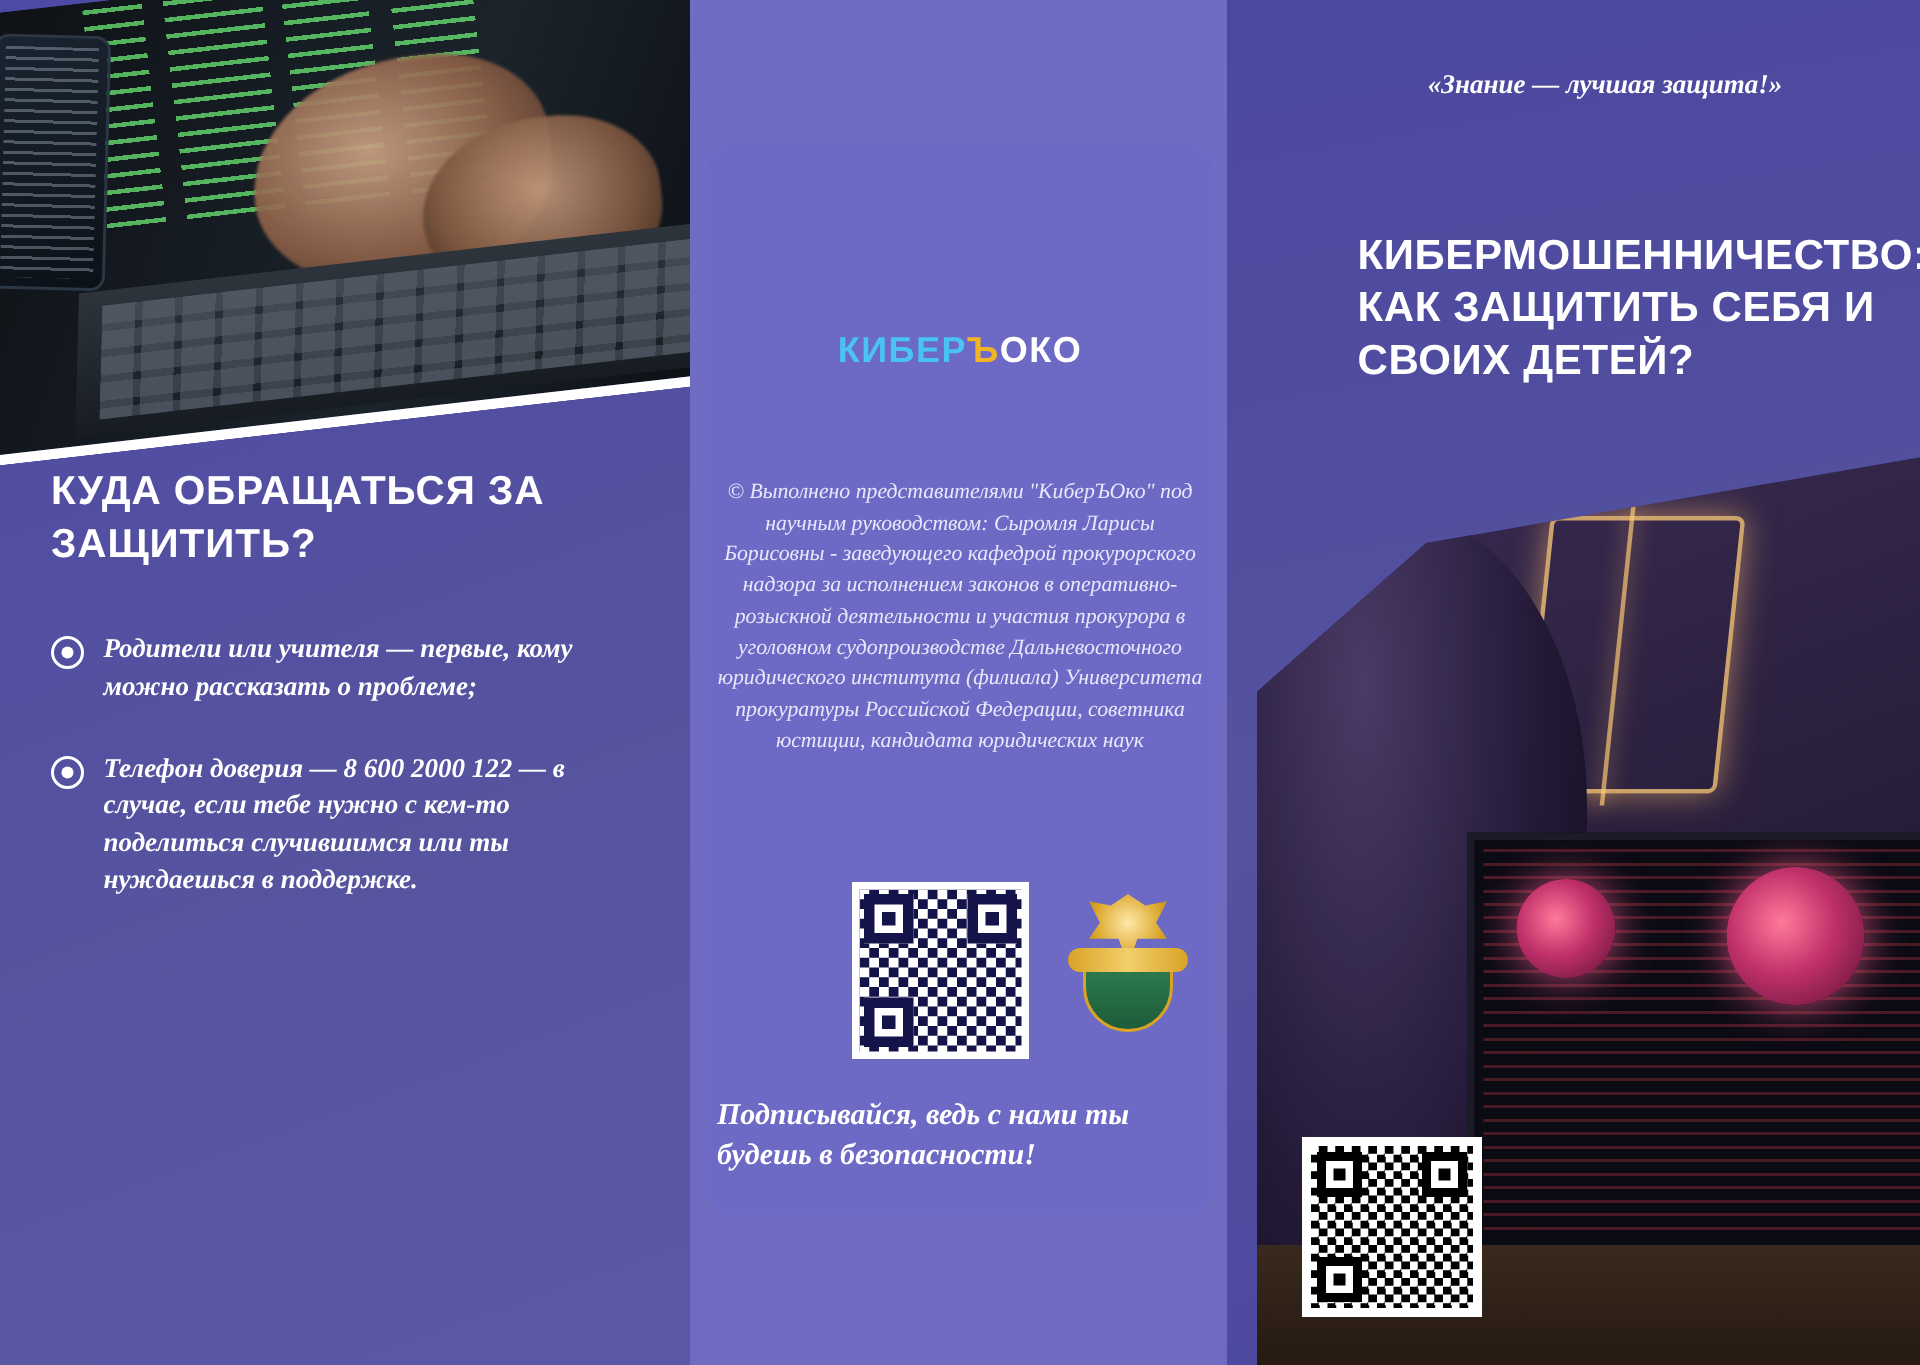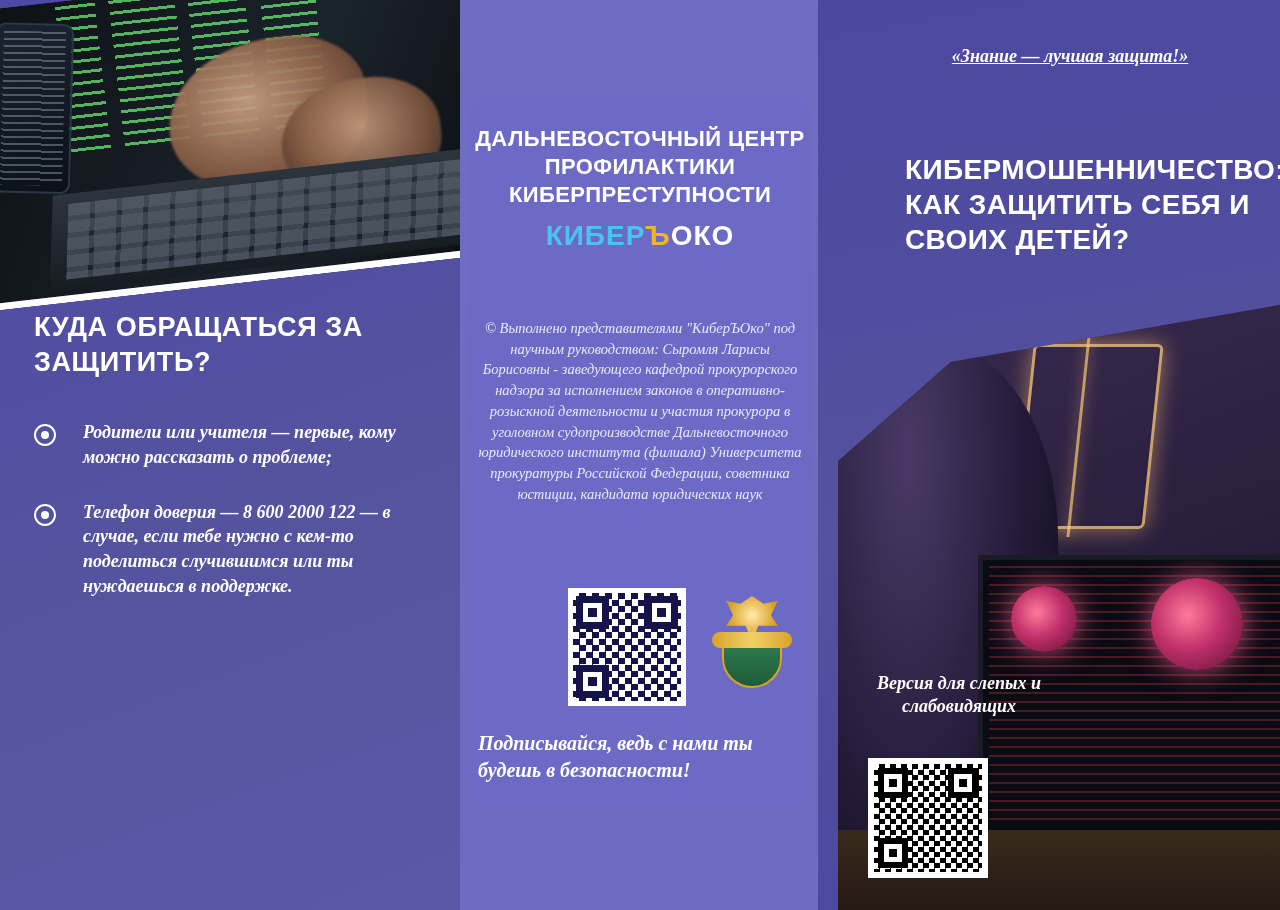--- a/index.html
+++ b/index.html
@@ -112,21 +112,21 @@
     line-height: 1.3;
     letter-spacing: .6px;
   }
   .help-list {
     position: absolute;
     left: 34px; top: 420px;
     width: 400px;
   }
   .help-item {
     display: flex;
-    gap: 27px;
+    gap: 13px;
     margin-bottom: 30px;
   }
   .bullet-icon {
     flex: 0 0 auto;
     width: 22px; height: 22px;
     margin-top: 4px;
     border-radius: 50%;
     border: 2px solid #ffffff;
     position: relative;
   }
@@ -172,21 +172,21 @@
     font-size: 22px;
     line-height: 1.28;
     letter-spacing: .4px;
   }
   .brand {
     position: absolute;
     left: 470px; top: 220px;
     width: 340px;
     text-align: center;
     font-weight: bold;
-    font-size: 28px;
+    font-size: 24px;
     letter-spacing: 1px;
   }
   .brand .k { color: #49c3f0; }
   .brand .y { color: #f0b429; }
   .brand .o { color: #ffffff; }
   .center-body {
     position: absolute;
     left: 478px; top: 318px;
     width: 324px;
     text-align: center;
@@ -274,21 +274,20 @@
     position: absolute;
     left: 900px; top: 44px;
     width: 340px;
     text-align: center;
     color: #ffffff;
     font-family: "Liberation Serif", serif;
     font-style: italic;
     font-weight: bold;
     font-size: 18px;
     line-height: 1.35;
-    text-decoration: underline;
   }
   .right-title {
     position: absolute;
     left: 862px; top: 152px;
     width: 400px;
     color: #ffffff;
     font-weight: bold;
     font-size: 28px;
     line-height: 1.25;
     letter-spacing: .4px;
@@ -433,21 +432,20 @@
       <div class="help-item">
         <span class="bullet-icon"></span>
         <span class="help-text">Телефон доверия — 8 600 2000 122 — в случае, если тебе нужно с кем-то поделиться случившимся или ты нуждаешься в поддержке.</span>
       </div>
     </div>
   </div>
 
   <div class="panel-center"></div>
   <div class="center-card"></div>
 
-  <div class="center-title">ДАЛЬНЕВОСТОЧНЫЙ ЦЕНТР ПРОФИЛАКТИКИ КИБЕРПРЕСТУПНОСТИ</div>
 
   <div class="brand">
     <span class="k">КИБЕР</span><span class="y">Ъ</span><span class="o">ОКО</span>
   </div>
 
   <div class="center-body">© Выполнено представителями "КиберЪОко" под научным руководством: Сыромля Ларисы Борисовны - заведующего кафедрой прокурорского надзора за исполнением законов в оперативно-розыскной деятельности и участия прокурора в уголовном судопроизводстве Дальневосточного юридического института (филиала) Университета прокуратуры Российской Федерации, советника юстиции, кандидата юридических наук</div>
 
   <div class="qr-main">
     <div class="qr-inner"></div>
     <span class="eye tl"></span>
@@ -473,21 +471,20 @@
     <div class="person"></div>
     <div class="screen">
       <div class="lines"></div>
       <div class="glob g1"></div>
       <div class="glob g2"></div>
     </div>
     <div class="desk"></div>
   </div>
 
 
-  <div class="accessible-label">Версия для слепых и слабовидящих</div>
 
   <div class="qr-accessible">
     <div class="qr-inner"></div>
     <span class="eye tl"></span>
     <span class="eye tr"></span>
     <span class="eye bl"></span>
   </div>
 
 </div>
 

